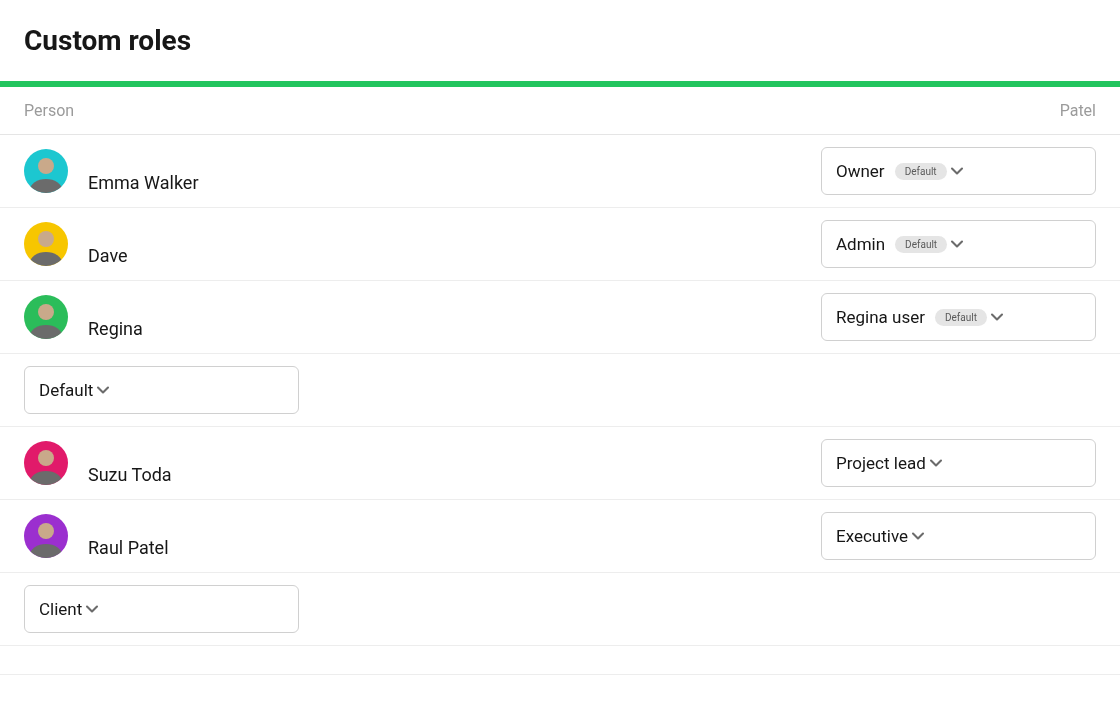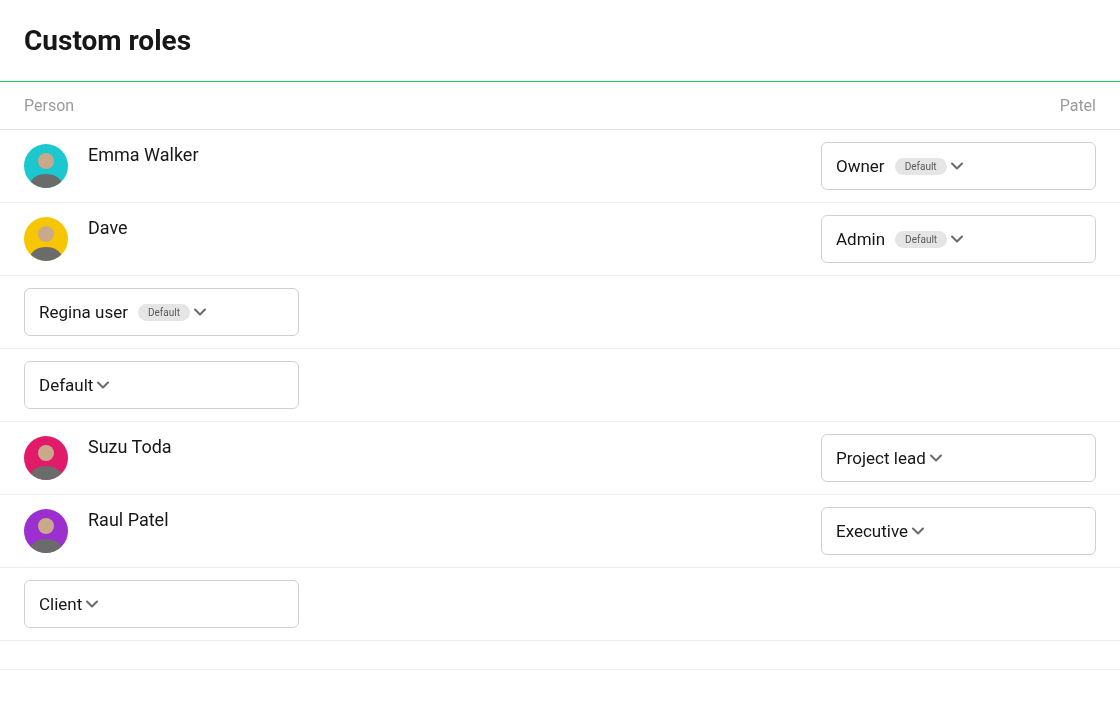--- a/index.html
+++ b/index.html
@@ -21,35 +21,35 @@
       font-size: 28px;
       font-weight: 700;
       color: #171717;
       padding: 0 24px 24px 24px;
     }
     .table-header {
       display: flex;
       align-items: center;
       justify-content: space-between;
       padding: 14px 24px;
-      border-top: 1px solid #22c55e;
+      border-top: 6px solid #22c55e;
       border-bottom: 1px solid #e5e5e5;
       color: #9b9b9b;
       font-size: 16px;
     }
     .row {
       display: flex;
       align-items: center;
       justify-content: space-between;
       padding: 12px 24px;
       border-bottom: 1px solid #ededed;
     }
     .person {
       display: flex;
-      align-items: flex-start;
+      align-items: flex-end;
       gap: 20px;
     }
     .avatar {
       width: 44px;
       height: 44px;
       border-radius: 50%;
       position: relative;
       overflow: hidden;
       flex-shrink: 0;
     }
@@ -156,20 +156,27 @@
           <div class="role-left">
             <span class="role-label">Admin</span>
             <span class="badge">Default</span>
           </div>
           <svg width="20" height="20" viewBox="0 0 24 24" class="chevron">
             <path d="M6 9l6 6 6-6" fill="none" stroke="currentColor" stroke-width="2.5" stroke-linecap="round" stroke-linejoin="round"></path>
           </svg>
         </div>
       </div>
       <div class="row">
+        <div class="person">
+          <div class="avatar" style="background: rgb(43, 189, 90);">
+            <div class="avatar-head"></div>
+            <div class="avatar-body"></div>
+          </div>
+          <span class="person-name">Regina</span>
+        </div>
         <div class="role-select">
           <div class="role-left">
             <span class="role-label">Regina user</span>
             <span class="badge">Default</span>
           </div>
           <svg width="20" height="20" viewBox="0 0 24 24" class="chevron">
             <path d="M6 9l6 6 6-6" fill="none" stroke="currentColor" stroke-width="2.5" stroke-linecap="round" stroke-linejoin="round"></path>
           </svg>
         </div>
       </div>

